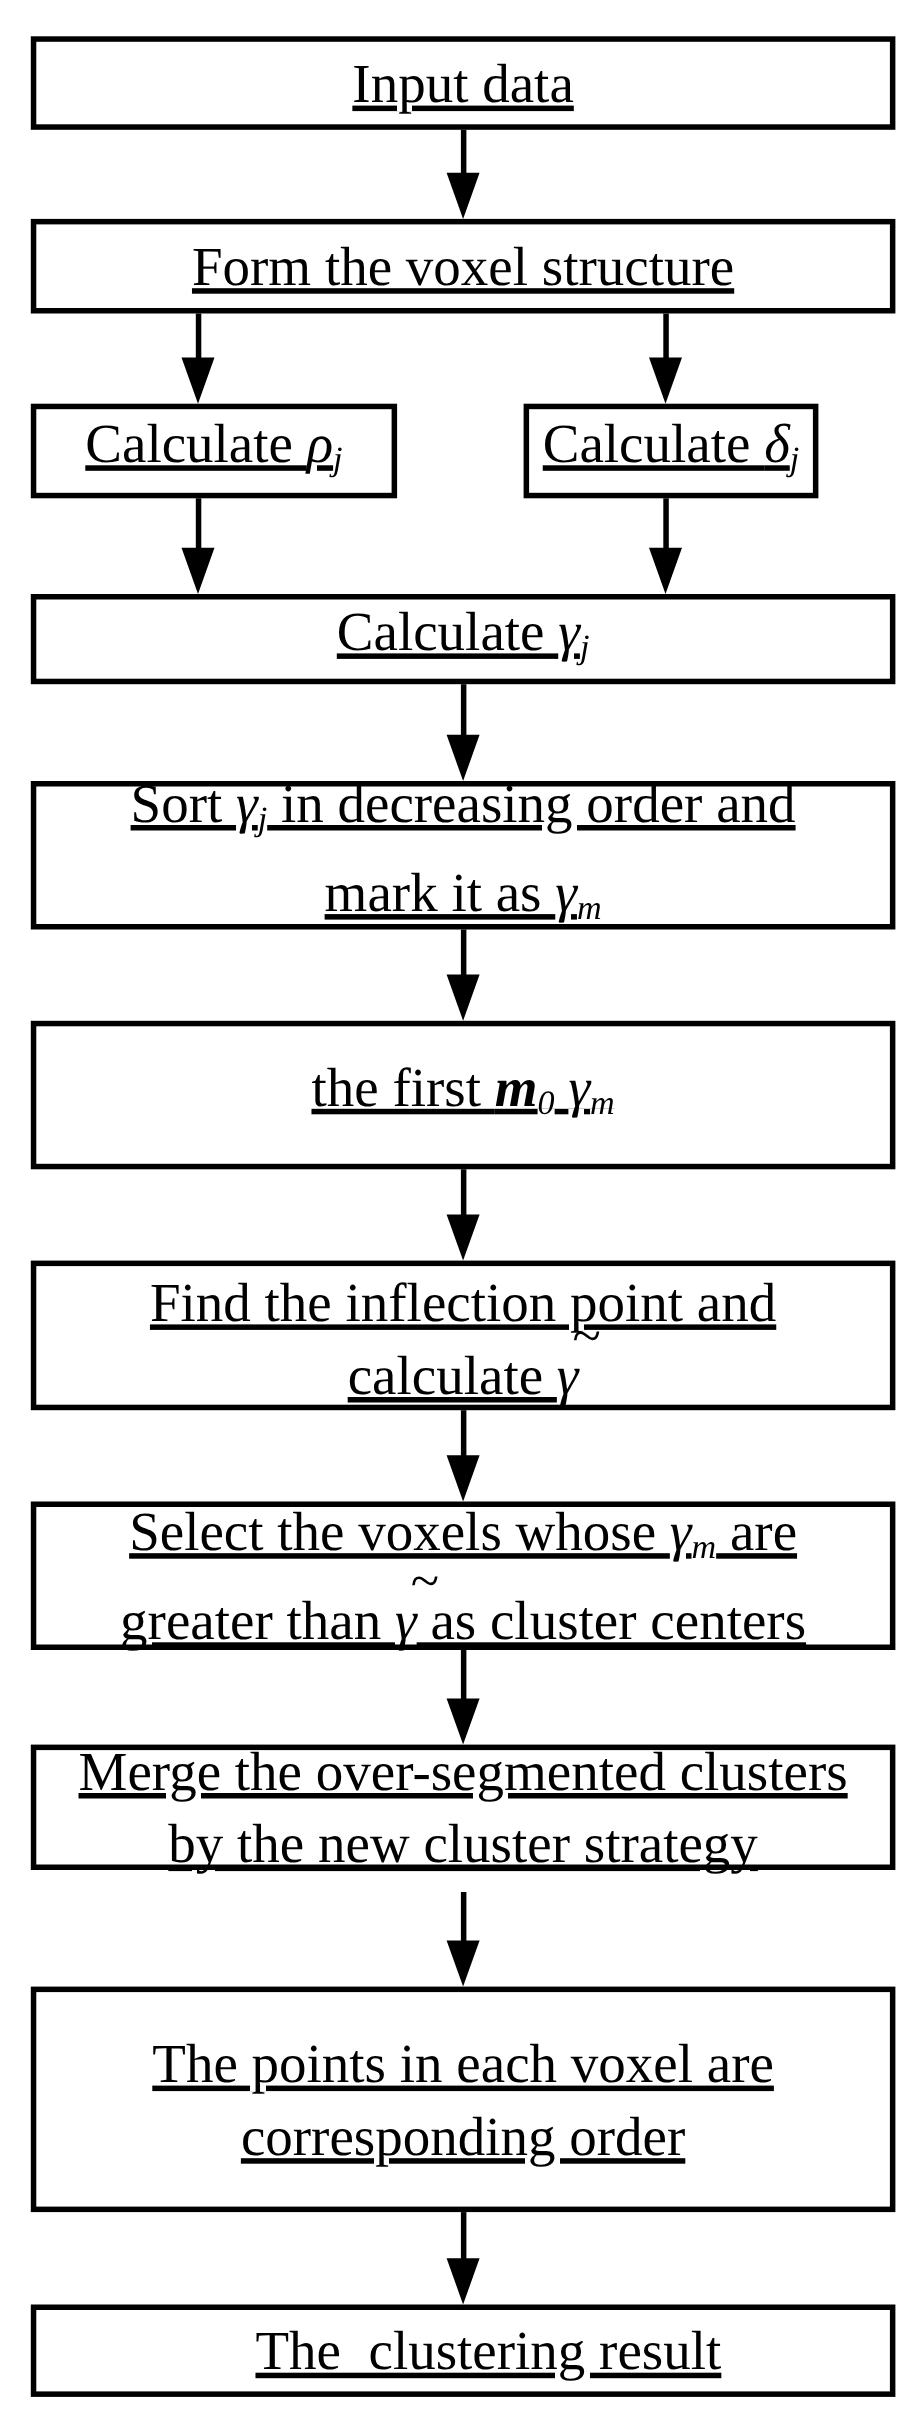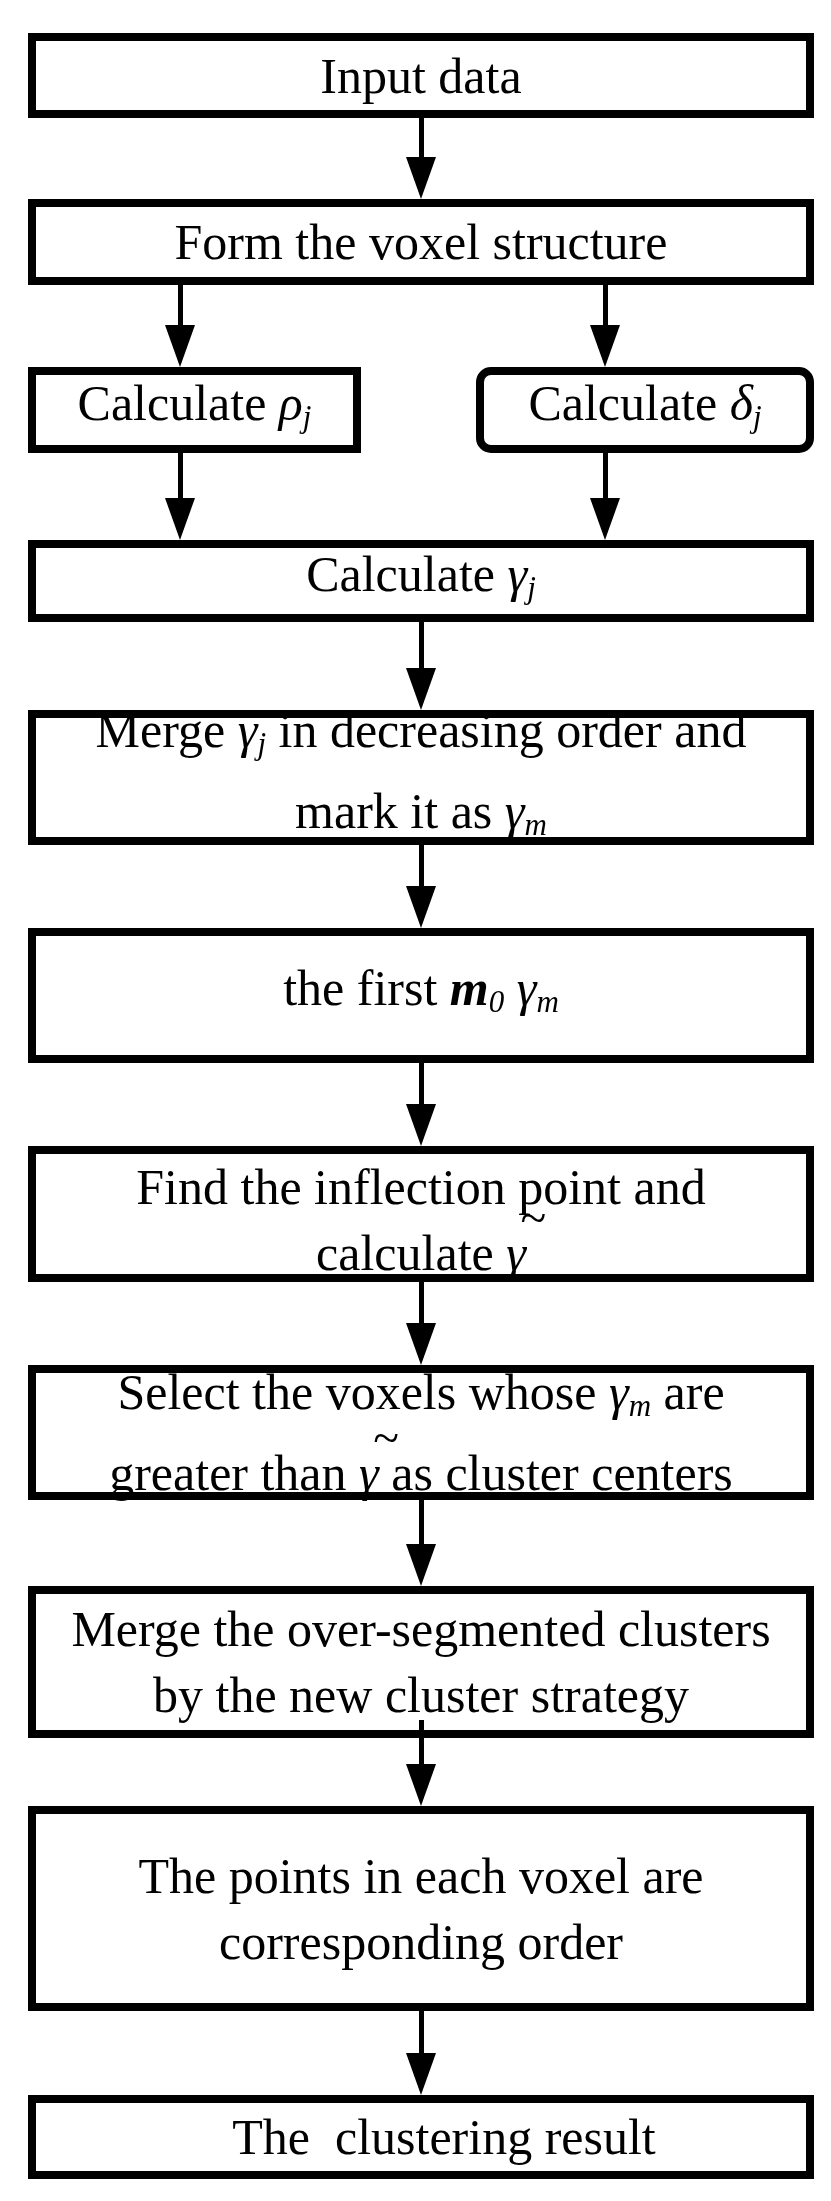--- a/index.html
+++ b/index.html
@@ -7,27 +7,28 @@
     position: relative;
     margin: 0;
     background: #ffffff;
     font-family: "Liberation Serif", "DejaVu Serif", serif;
     color: #000000;
     overflow: hidden;
   }
   .node {
     position: absolute;
     box-sizing: border-box;
-    border: 8px solid #1d4ed8;
+    border: 5px solid #1d4ed8;
     background: #ffffff;
     display: flex;
     flex-direction: column;
     justify-content: center;
     align-items: center;
     text-align: center;
+    text-decoration: underline;
   }
   .tline {
     white-space: pre;
     font-size: 50px;
     line-height: 66px;
     color: #000000;
   }
   .i   { font-style: italic; }
   .bi  { font-style: italic; font-weight: bold; }
   .sub { font-style: italic; font-size: 0.62em; vertical-align: -0.24em; }
@@ -62,42 +63,42 @@
 <div id="canvas" style="width: 831px; height: 2201px; background: rgb(255, 255, 255);">
     <div class="node" style="left: 28px; top: 33px; width: 786px; height: 85px; border-color: rgb(0, 0, 0);">
       <div class="tline"><span>Input data</span></div>
     </div>
     <div class="node" style="left: 28px; top: 199px; width: 786px; height: 86px; border-color: rgb(0, 0, 0); align-items: center;">
       <div class="tline"><span>Form the voxel structure</span></div>
     </div>
     <div class="node" style="left: 28px; top: 367px; width: 333px; height: 86px; border-color: rgb(0, 0, 0);">
       <div class="tline"><span>Calculate </span><span class="i">ρ</span><span class="sub">j</span></div>
     </div>
-    <div class="node" style="left: 476px; top: 367px; width: 338px; height: 86px; border-color: rgb(0, 0, 0); border-radius: 15px;">
+    <div class="node" style="left: 476px; top: 367px; width: 268px; height: 86px; border-color: rgb(0, 0, 0);">
       <div class="tline"><span>Calculate </span><span class="i">δ</span><span class="sub">j</span></div>
     </div>
     <div class="node" style="left: 28px; top: 540px; width: 786px; height: 82px; border-color: rgb(0, 0, 0);">
       <div class="tline"><span>Calculate </span><span class="i">γ</span><span class="sub">j</span></div>
     </div>
     <div class="node" style="left: 28px; top: 710px; width: 786px; height: 135px; border-color: rgb(0, 0, 0);">
-      <div class="tline"><span>Merge </span><span class="i">γ</span><span class="sub">j</span><span> in decreasing order and</span></div>
+      <div class="tline"><span>Sort </span><span class="i">γ</span><span class="sub">j</span><span> in decreasing order and</span></div>
       <div class="tline"><span>mark it as </span><span class="i">γ</span><span class="sub">m</span></div>
     </div>
     <div class="node" style="left: 28px; top: 928px; width: 786px; height: 135px; border-color: rgb(0, 0, 0);">
       <div class="tline"><span>the first </span><span class="bi">m</span><span class="sub">0</span><span> </span><span class="i">γ</span><span class="sub">m</span></div>
     </div>
     <div class="node" style="left: 28px; top: 1146px; width: 786px; height: 136px; border-color: rgb(0, 0, 0); justify-content: space-between;">
       <div class="tline"><span>Find the inflection point and</span></div>
       <div class="tline"><span>calculate </span><span class="gt"><span class="gtb">γ</span><span class="tld">~</span></span></div>
     </div>
     <div class="node" style="left: 28px; top: 1365px; width: 786px; height: 135px; border-color: rgb(0, 0, 0);">
       <div class="tline"><span>Select the voxels whose </span><span class="i">γ</span><span class="sub">m</span><span> are</span></div>
       <div class="tline"><span>greater than </span><span class="gt"><span class="gtb">γ</span><span class="tld">~</span></span><span> as cluster centers</span></div>
     </div>
-    <div class="node" style="left: 28px; top: 1586px; width: 786px; height: 152px; border-color: rgb(0, 0, 0);">
+    <div class="node" style="left: 28px; top: 1586px; width: 786px; height: 114px; border-color: rgb(0, 0, 0);">
       <div class="tline"><span>Merge the over-segmented clusters</span></div>
       <div class="tline"><span>by the new cluster strategy</span></div>
     </div>
     <div class="node" style="left: 28px; top: 1806px; width: 786px; height: 205px; border-color: rgb(0, 0, 0);">
       <div class="tline"><span>The points in each voxel are</span></div>
       <div class="tline"><span>corresponding order</span></div>
     </div>
     <div class="node" style="left: 28px; top: 2095px; width: 786px; height: 84px; border-color: rgb(0, 0, 0); padding-left: 46px;">
       <div class="tline"><span>The  clustering result</span></div>
     </div>

